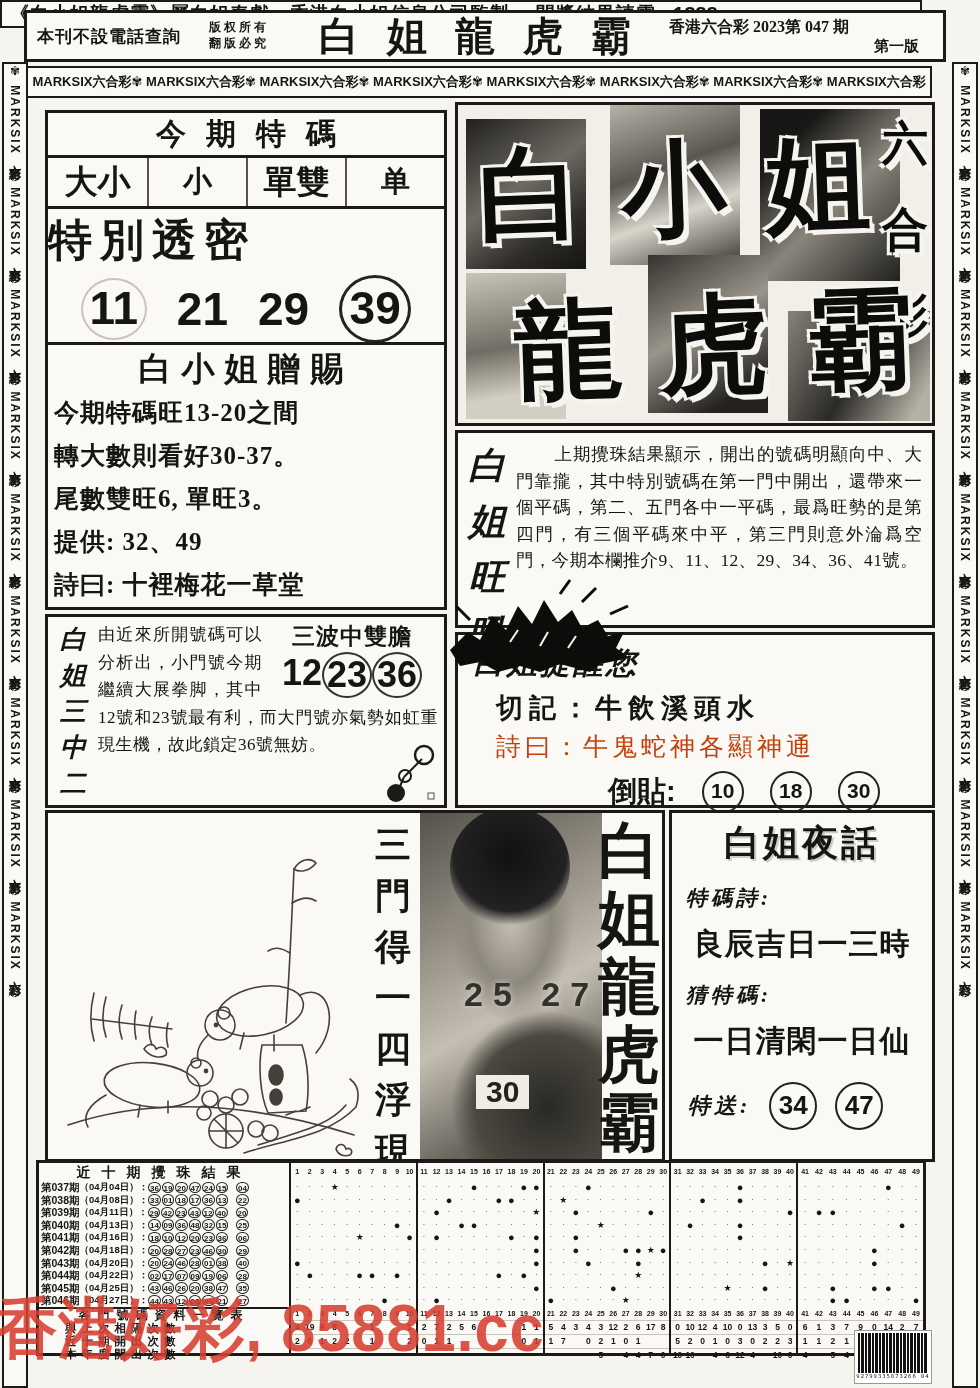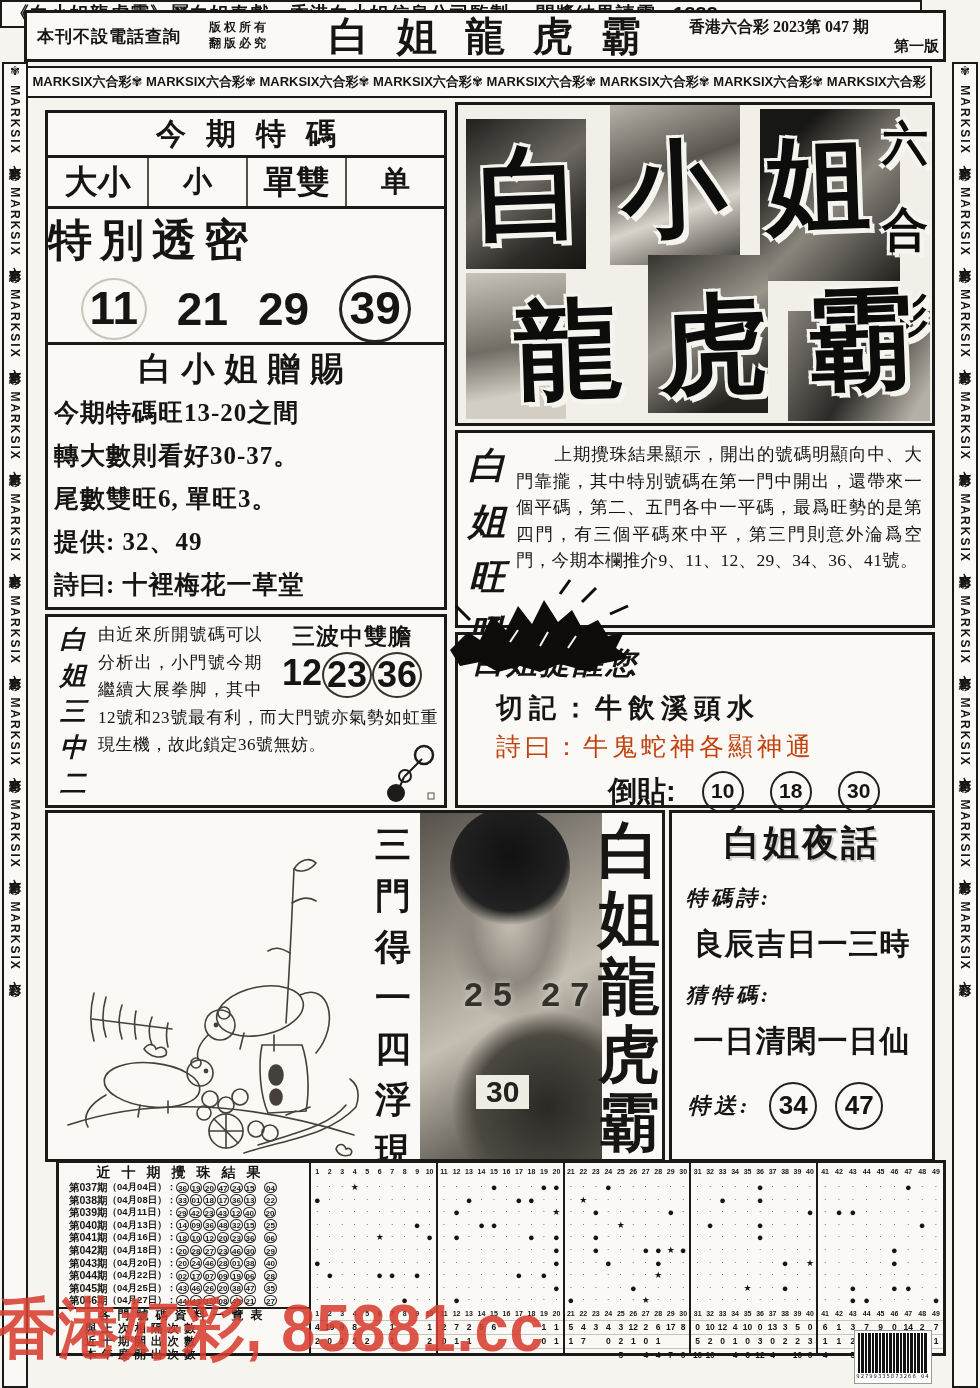--- a/index.html
+++ b/index.html
@@ -5,21 +5,21 @@
   html,body{margin:0;padding:0;background:#e9e7e1;}
   .page{position:relative;width:980px;height:1388px;background:#f5f4ef;overflow:hidden;
         font-family:"Liberation Serif",serif;color:#161512;}
   .box{position:absolute;border:3px solid #1b1a18;background:#faf9f5;box-sizing:border-box;}
 
   
   .header-box{left:24px;top:10px;width:922px;height:52px;display:flex;align-items:center;}
   .h-left{font-size:17px;font-weight:bold;margin-left:10px;width:172px;letter-spacing:1px;}
   .h-copy{font-size:12px;font-weight:bold;width:72px;line-height:1.3;letter-spacing:3px;}
   .h-title{flex:1;text-align:center;font-size:40px;font-weight:bold;letter-spacing:28px;text-indent:28px;}
-  .h-issue{width:250px;font-size:16px;font-weight:bold;line-height:1.2;padding-right:4px;}
+  .h-issue{width:250px;font-size:16px;font-weight:bold;line-height:1.2;padding-right:24px;}
   .h-issue .ed{display:block;text-align:right;font-size:15px;}
 
   
   .strip-h{position:absolute;left:10px;top:66px;width:922px;height:32px;border:2px solid #1b1a18;
            background:#faf9f5;display:flex;justify-content:space-between;align-items:center;
            padding:0 6px;box-sizing:border-box;overflow:hidden;}
   .strip-h .mk{font-size:13px;font-weight:900;white-space:nowrap;font-family:"Liberation Sans",sans-serif;}
   .strip-v{position:absolute;top:62px;bottom:0;width:26px;border:2px solid #1b1a18;background:#faf9f5;
            box-sizing:border-box;writing-mode:vertical-rl;text-orientation:mixed;
            font-size:12px;font-weight:900;letter-spacing:2px;overflow:hidden;
@@ -116,24 +116,24 @@
   .night{left:669px;top:810px;width:266px;height:352px;}
   .n-title{text-align:center;font-size:36px;font-weight:900;letter-spacing:3px;margin-top:6px;
            text-shadow:2px 2px 0 #ccc;}
   .n-label{font-size:21px;font-weight:700;margin:16px 0 0 14px;letter-spacing:4px;font-style:italic;}
   .n-poem{font-size:30px;font-weight:700;text-align:center;margin-top:12px;letter-spacing:1px;white-space:nowrap;}
   .n-gift{display:flex;align-items:center;gap:18px;margin:20px 0 0 16px;}
   .n-gift .gl{font-size:22px;font-weight:700;letter-spacing:4px;font-style:italic;}
   .n-gift .num-circle{width:44px;height:44px;line-height:42px;font-size:26px;}
 
   
-  .bottom{left:56px;top:1160px;width:890px;height:196px;display:flex;font-family:"Liberation Sans",sans-serif;}
+  .bottom{left:36px;top:1160px;width:890px;height:196px;display:flex;font-family:"Liberation Sans",sans-serif;}
   .leftcol{width:252px;border-right:2px solid #1b1a18;box-sizing:border-box;}
   .t-title{height:18px;line-height:18px;text-align:center;font-size:14px;font-weight:900;letter-spacing:11px;}
-  .drow{height:12.6px;line-height:12.6px;white-space:nowrap;padding-left:10px;display:flex;align-items:center;}
+  .drow{height:12.6px;line-height:12.6px;white-space:nowrap;padding-left:2px;display:flex;align-items:center;}
   .dperiod{font-size:10.5px;font-weight:900;}
   .ddate{font-size:9.5px;font-weight:700;}
   .ball{display:inline-block;width:12.5px;height:11.5px;line-height:11px;border:1px solid #23221f;border-radius:50%;
         font-size:8px;font-weight:900;text-align:center;margin-right:1px;box-sizing:border-box;}
   .ball.special{margin-left:7px;}
   .stats-head{height:13px;line-height:13px;text-align:center;font-size:12px;font-weight:900;
               letter-spacing:7px;border-top:2px solid #1b1a18;}
   .slabel{height:13px;line-height:13px;font-size:11.5px;font-weight:800;letter-spacing:5px;padding-left:26px;}
   .panels{flex:1;display:flex;}
   .panel{flex:1;border-left:2px solid #1b1a18;box-sizing:border-box;}

